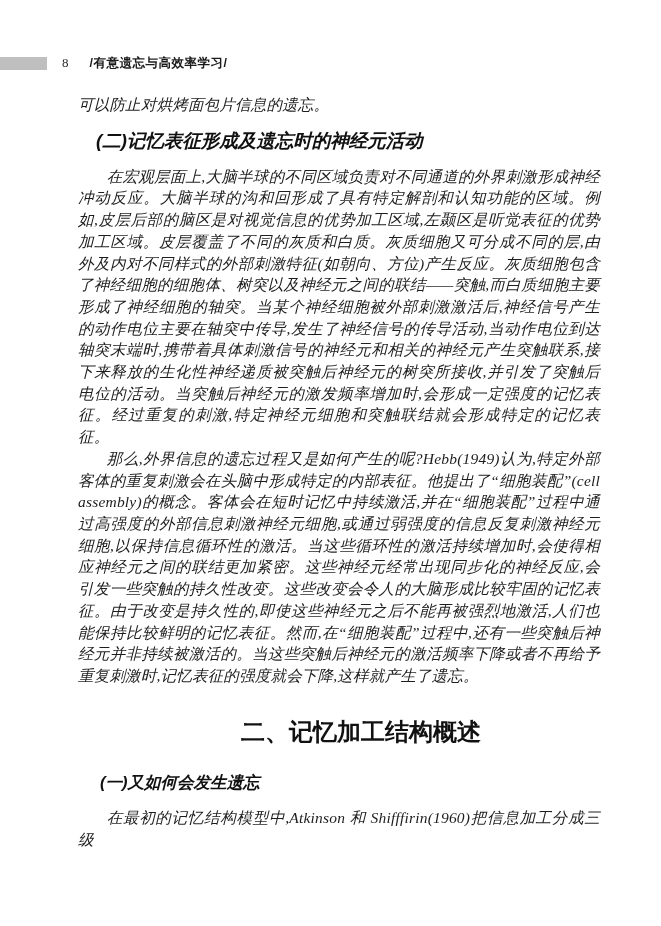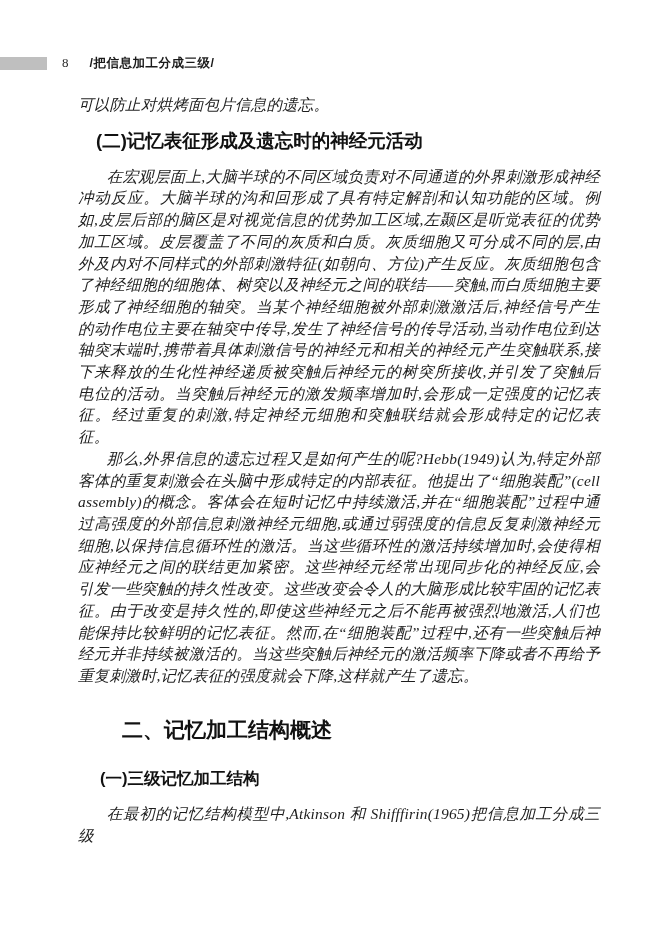--- a/index.html
+++ b/index.html
@@ -61,49 +61,51 @@
     font-style: italic;
   }
   .para.noindent { text-indent: 0; }
   .subhead {
     font-family: "Liberation Sans", "DejaVu Sans", sans-serif;
     font-weight: bold;
     font-size: 18.5px;
     line-height: 1.3;
     color: #111111;
     margin: 13px 0 13px 18px;
+    font-style: italic;
   }
   .subhead.small {
     font-size: 16.5px;
     margin: 0 0 14px 22px;
   }
   .sechead {
     font-family: Liberation Sans, sans-serif;
     font-weight: bold;
-    font-size: 21px;
+    font-size: 24px;
     line-height: 1.25;
     color: #111111;
     margin: 30px 0 25px 44px;
+    text-align: center;
   }
 </style>
 </head>
 <body>
 
 <div class="sheet">
 
   <div class="edge-bar"></div>
 
   <div class="header-text">
     <span class="pagenum">8</span>
-    <span class="running-title">/把信息加工分成三级/</span>
+    <span class="running-title">/有意遗忘与高效率学习/</span>
   </div>
 
   <div class="body-col">
     <p class="para noindent">可以防止对烘烤面包片信息的遗忘。</p>
     <h3 class="subhead">(二)记忆表征形成及遗忘时的神经元活动</h3>
     <p class="para">在宏观层面上,大脑半球的不同区域负责对不同通道的外界刺激形成神经冲动反应。大脑半球的沟和回形成了具有特定解剖和认知功能的区域。例如,皮层后部的脑区是对视觉信息的优势加工区域,左颞区是听觉表征的优势加工区域。皮层覆盖了不同的灰质和白质。灰质细胞又可分成不同的层,由外及内对不同样式的外部刺激特征(如朝向、方位)产生反应。灰质细胞包含了神经细胞的细胞体、树突以及神经元之间的联结——突触,而白质细胞主要形成了神经细胞的轴突。当某个神经细胞被外部刺激激活后,神经信号产生的动作电位主要在轴突中传导,发生了神经信号的传导活动,当动作电位到达轴突末端时,携带着具体刺激信号的神经元和相关的神经元产生突触联系,接下来释放的生化性神经递质被突触后神经元的树突所接收,并引发了突触后电位的活动。当突触后神经元的激发频率增加时,会形成一定强度的记忆表征。经过重复的刺激,特定神经元细胞和突触联结就会形成特定的记忆表征。</p>
     <p class="para">那么,外界信息的遗忘过程又是如何产生的呢?Hebb(1949)认为,特定外部客体的重复刺激会在头脑中形成特定的内部表征。他提出了“细胞装配”(cell assembly)的概念。客体会在短时记忆中持续激活,并在“细胞装配”过程中通过高强度的外部信息刺激神经元细胞,或通过弱强度的信息反复刺激神经元细胞,以保持信息循环性的激活。当这些循环性的激活持续增加时,会使得相应神经元之间的联结更加紧密。这些神经元经常出现同步化的神经反应,会引发一些突触的持久性改变。这些改变会令人的大脑形成比较牢固的记忆表征。由于改变是持久性的,即使这些神经元之后不能再被强烈地激活,人们也能保持比较鲜明的记忆表征。然而,在“细胞装配”过程中,还有一些突触后神经元并非持续被激活的。当这些突触后神经元的激活频率下降或者不再给予重复刺激时,记忆表征的强度就会下降,这样就产生了遗忘。</p>
     <h2 class="sechead">二、记忆加工结构概述</h2>
-    <h3 class="subhead small">(一)三级记忆加工结构</h3>
-    <p class="para">在最初的记忆结构模型中,Atkinson 和 Shifffirin(1965)把信息加工分成三级</p>
+    <h3 class="subhead small">(一)又如何会发生遗忘</h3>
+    <p class="para">在最初的记忆结构模型中,Atkinson 和 Shifffirin(1960)把信息加工分成三级</p>
   </div>
 
 </div>
 
 </body></html>

